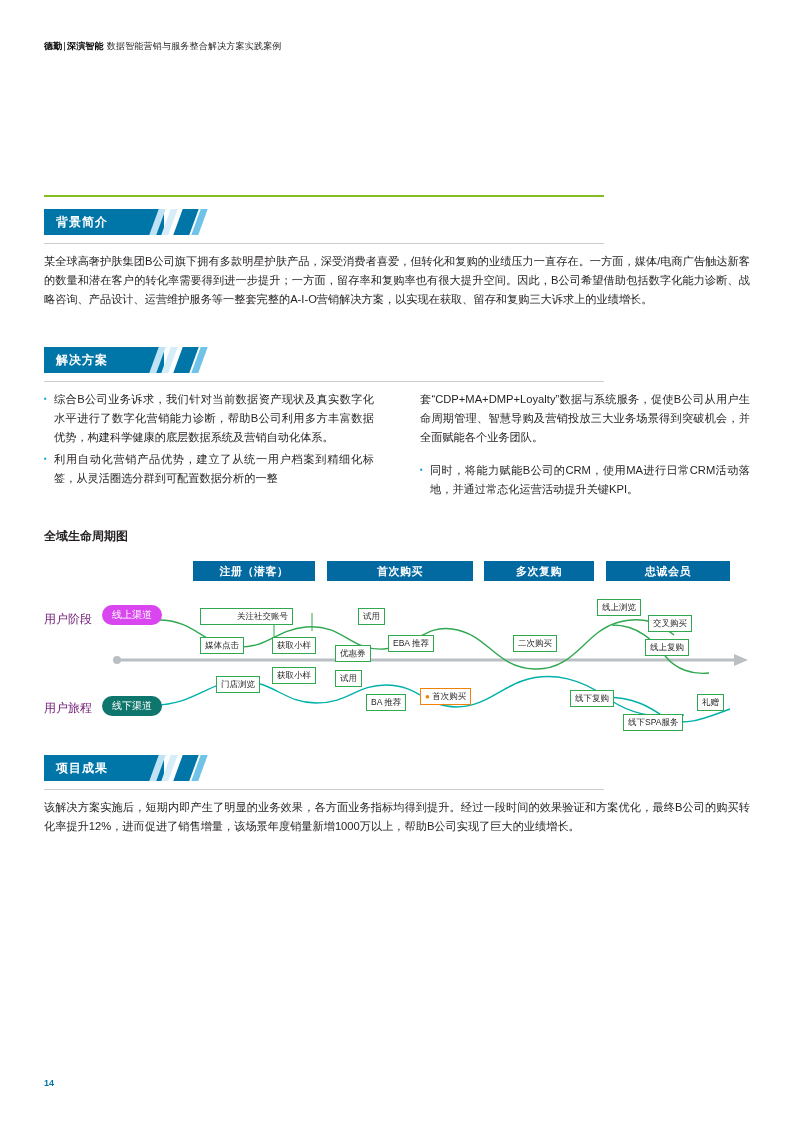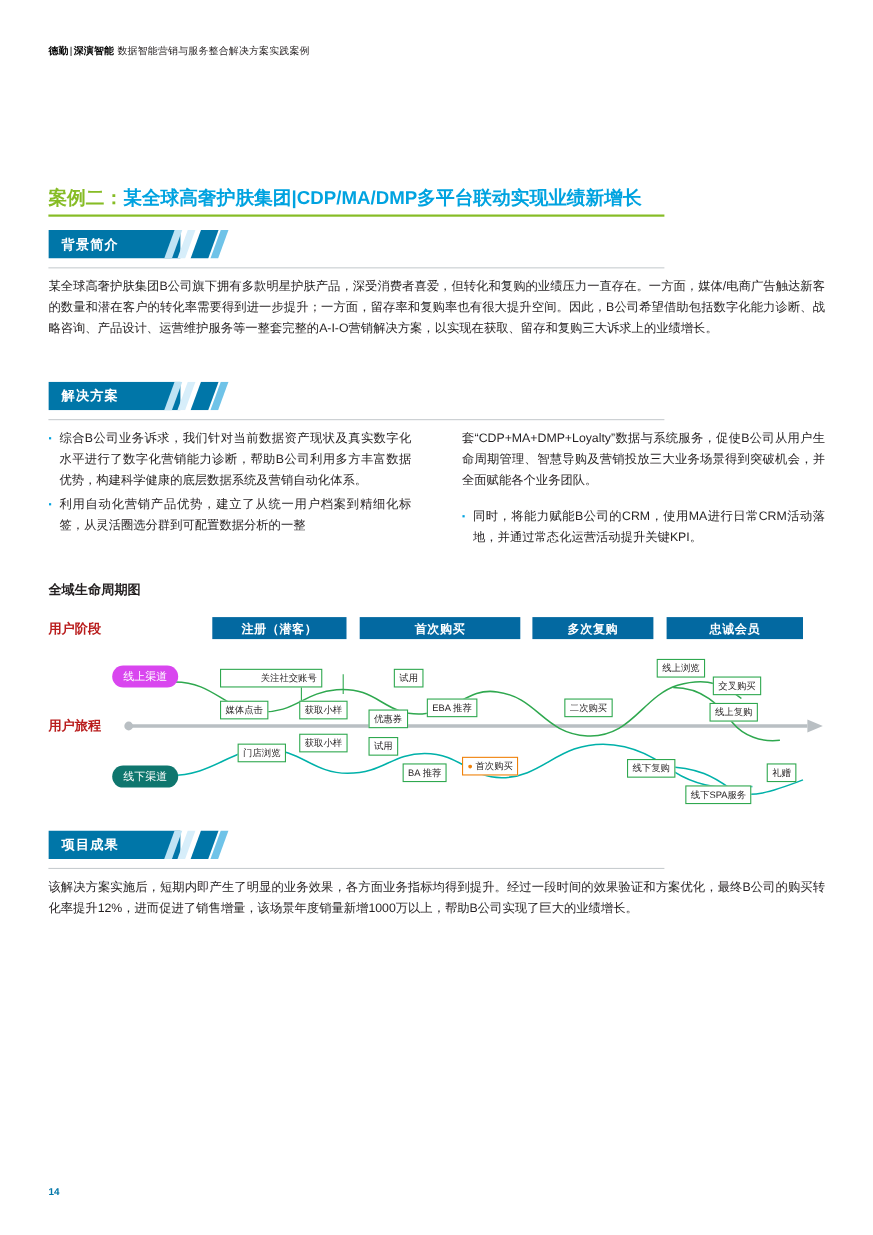--- a/index.html
+++ b/index.html
@@ -153,22 +153,23 @@
     position: absolute;
     left: 44px;
     top: 528px;
     font-size: 12px;
     font-weight: bold;
     color: #231f20;
   }
   .row-label {
     position: absolute;
     font-size: 12px;
-    font-weight: bold;
-    color: #b91c1c;
+    font-weight: normal;
+    color: #701a75;
+    margin-top: 48px;
   }
   .stage {
     position: absolute;
     height: 20px;
     background: #0369a1;
     color: #ffffff;
     font-size: 11px;
     font-weight: bold;
     display: flex;
     align-items: center;
@@ -220,23 +221,20 @@
 </style>
 </head>
 <body>
 
 <div class="page">
 
   <div class="header">
     <span class="brand">德勤</span><span class="sep">|</span><span class="sub">深演智能</span><span class="doc">数据智能营销与服务整合解决方案实践案例</span>
   </div>
 
-  <div class="case-title">
-    <span>案例二：</span><span class="dark">某全球高奢护肤集团</span><span class="blue">|</span><span class="blue">CDP/MA/DMP多平台联动实现业绩新增长</span>
-  </div>
   <div class="title-rule"></div>
 
   <div class="banner" style="left:44px; top:209px;">
     <div class="bg"></div>
     <div class="stripe s1"></div>
     <div class="stripe s2"></div>
     <div class="stripe s3"></div>
     <div class="stripe s4"></div>
     <div class="lbl">背景简介</div>
   </div>

